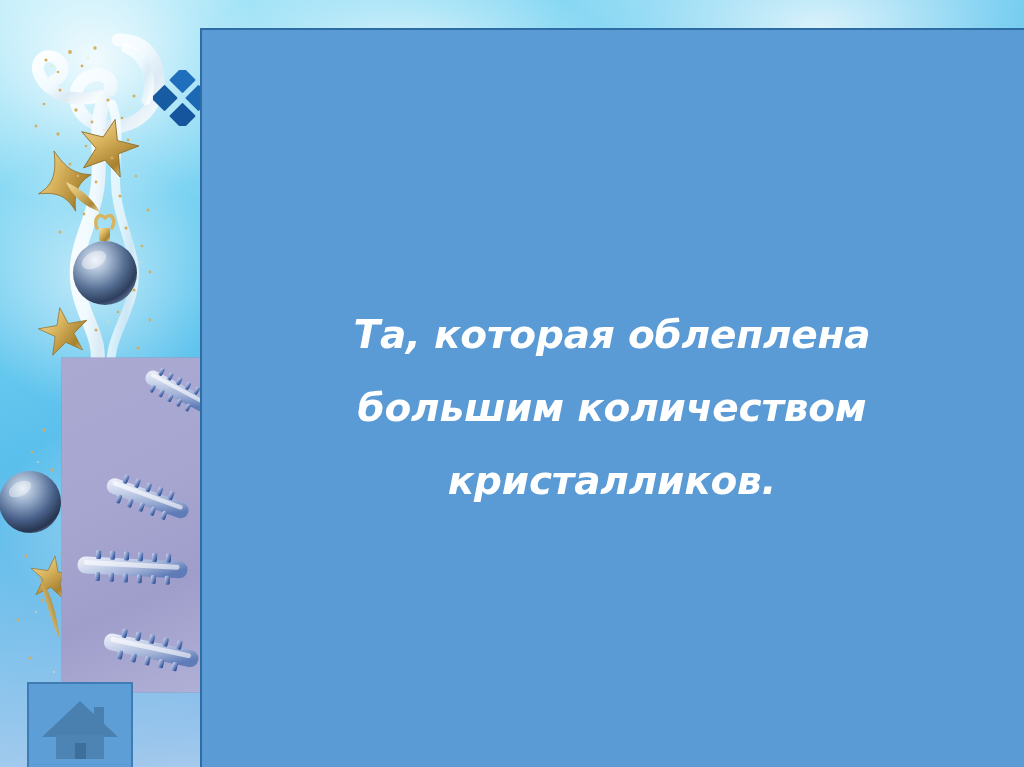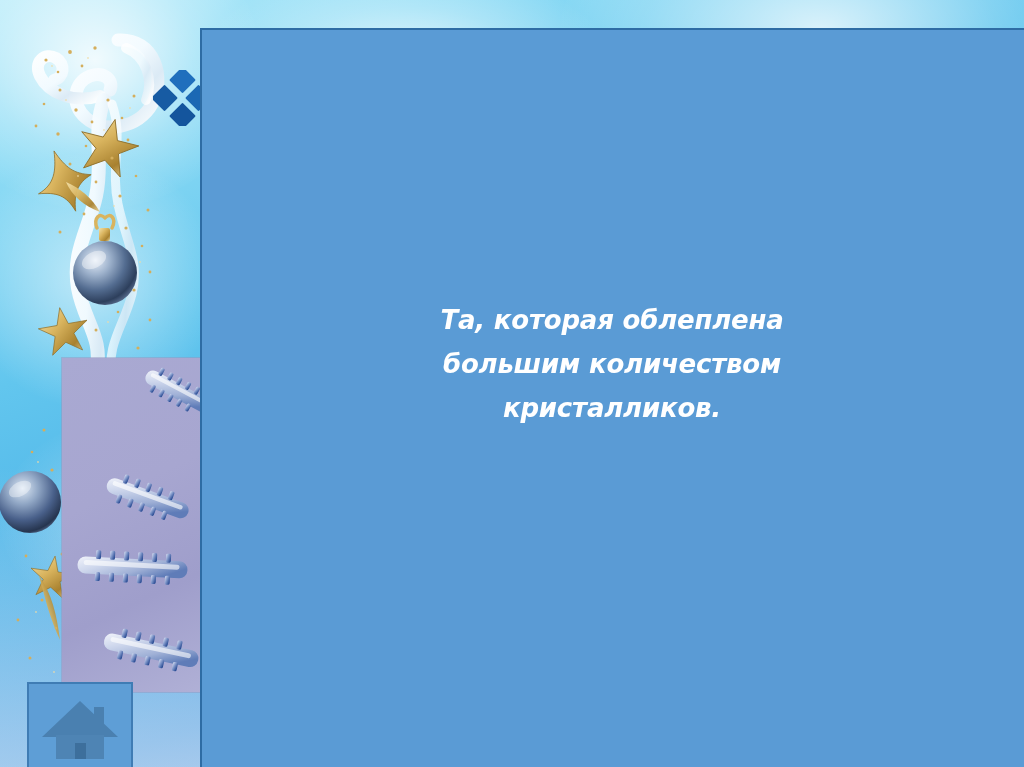--- a/index.html
+++ b/index.html
@@ -105,22 +105,22 @@
   #body-text {
     position: absolute;
     left: 60px;
     top: 268px;
     width: 700px;
     text-align: center;
     color: #ffffff;
     font-family: "DejaVu Sans", sans-serif;
     font-weight: bold;
     font-style: italic;
-    font-size: 26px;
-    line-height: 44px;
+    font-size: 39px;
+    line-height: 73px;
     letter-spacing: -0.2px;
     white-space: pre-line;
   }
 
   
   #home-button {
     position: absolute;
     left: 27px; top: 682px;
     width: 106px; height: 92px;
     background: #5e9ed6;

